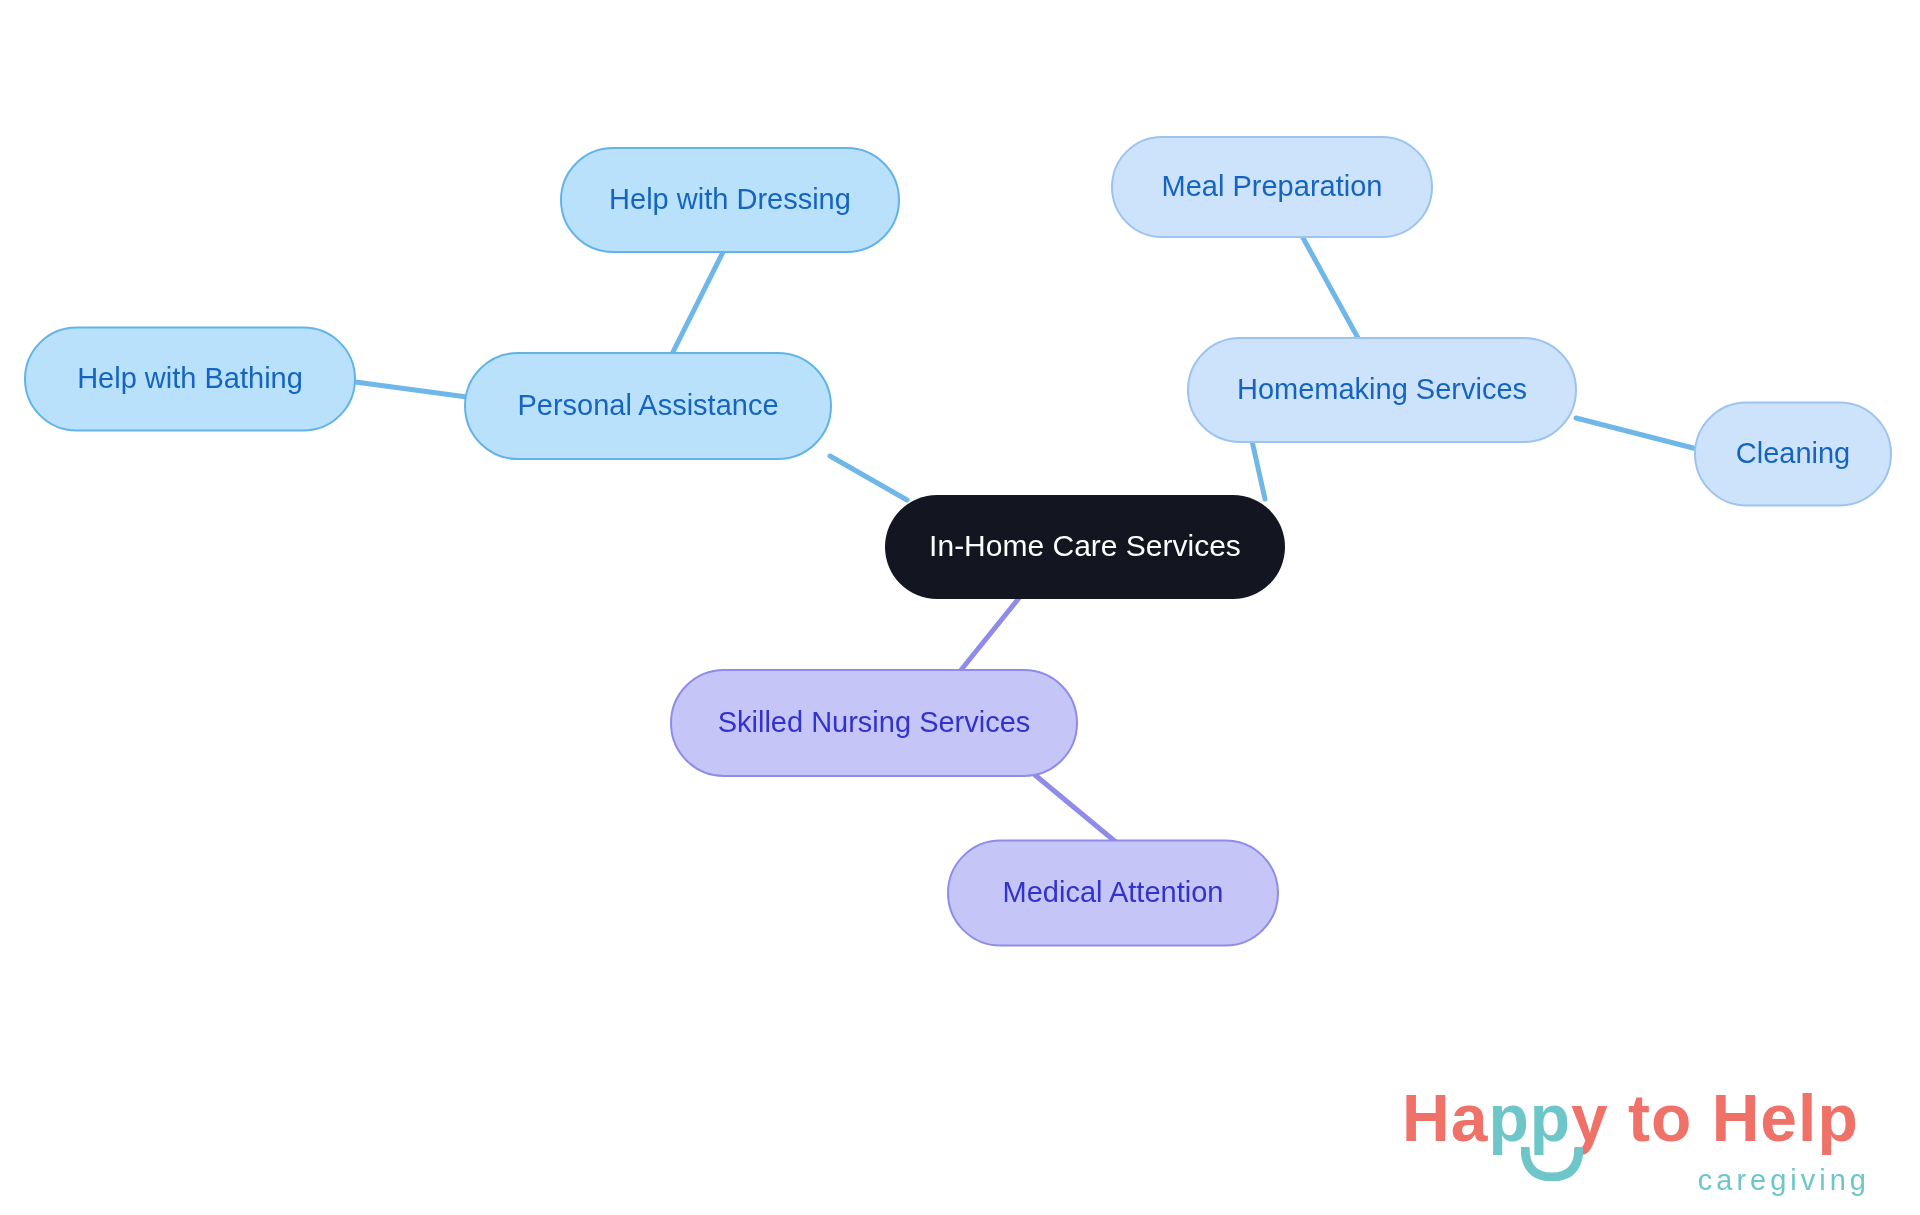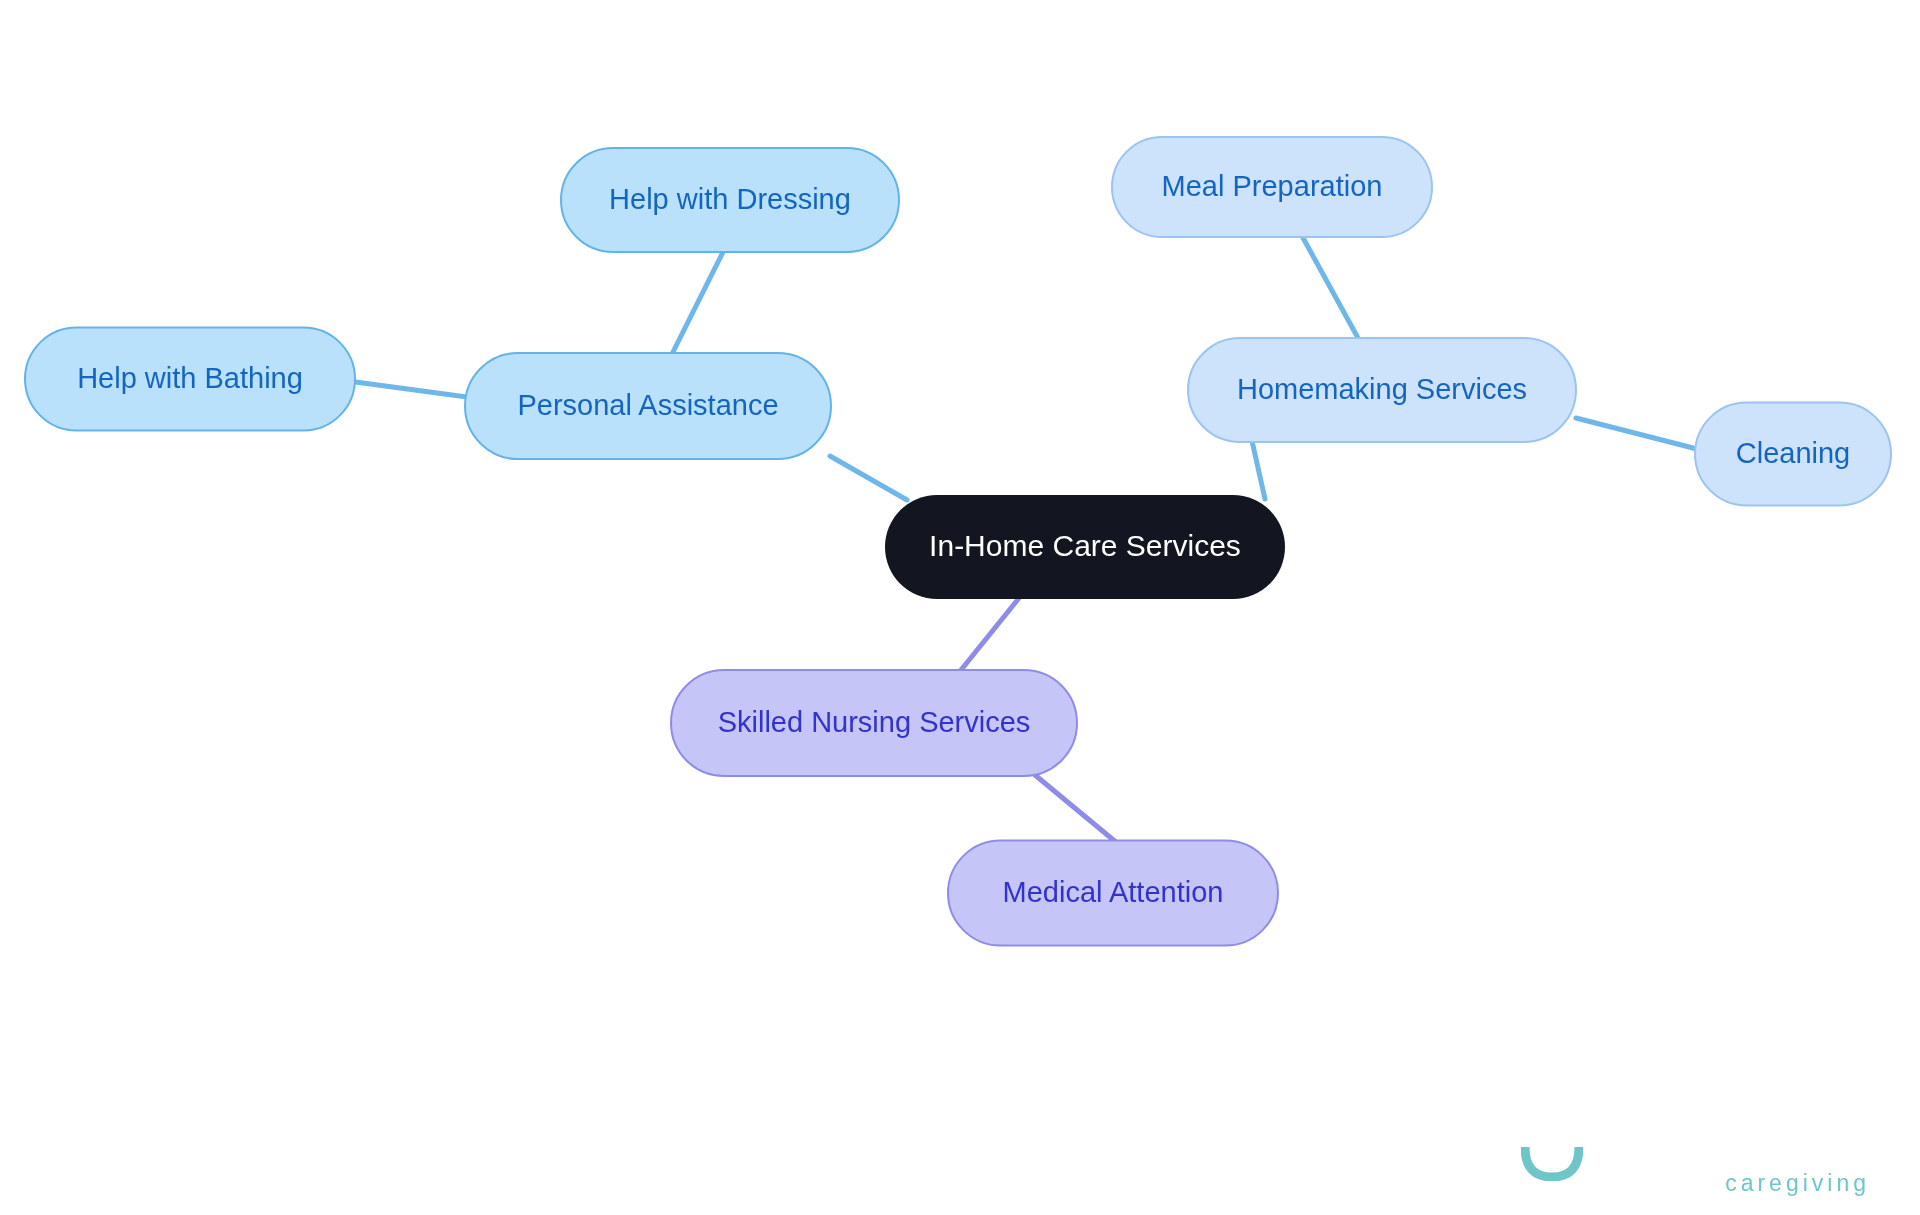--- a/index.html
+++ b/index.html
@@ -46,21 +46,21 @@
     letter-spacing: 1px;
     white-space: nowrap;
     line-height: 1;
   }
   .logo-sub {
     position: absolute;
     right: 2px;
     bottom: 2px;
     font-family: "Liberation Sans", sans-serif;
     font-weight: 400;
-    font-size: 23px;
+    font-size: 29px;
     letter-spacing: 4px;
     white-space: nowrap;
     line-height: 1;
   }
   .smile {
     position: absolute;
     left: 119px;
     top: 60px;
     width: 62px;
     height: 36px;
@@ -114,17 +114,18 @@
         <text x="874" y="724" class="node-label" fill="#3232cc" font-size="29">Skilled Nursing Services</text>
       </g>
       <g>
         <rect x="948" y="840.5" width="330" height="105" rx="52.5" ry="52.5" fill="#c6c5f7" stroke="#8e8ce8" stroke-width="2"></rect>
         <text x="1113" y="894" class="node-label" fill="#3232cc" font-size="29">Medical Attention</text>
       </g>
     </g>
 </svg>
 
 <div class="logo-wrap">
+  <div class="logo-main" style="color: rgb(240, 113, 103);"><span>Ha</span><span id="logo-p2" style="color: rgb(110, 198, 201);">pp</span><span>y to Help</span></div>
   <svg class="smile" viewBox="0 0 62 36">
     <path id="smile-path" d="M4 2 Q4 32 31 32 Q58 32 58 2" fill="none" stroke-width="9" stroke-linecap="butt" stroke="#6ec6c9"></path>
   </svg>
   <div class="logo-sub" style="color: rgb(110, 198, 201);">caregiving</div>
 </div>
 
 </body></html>

